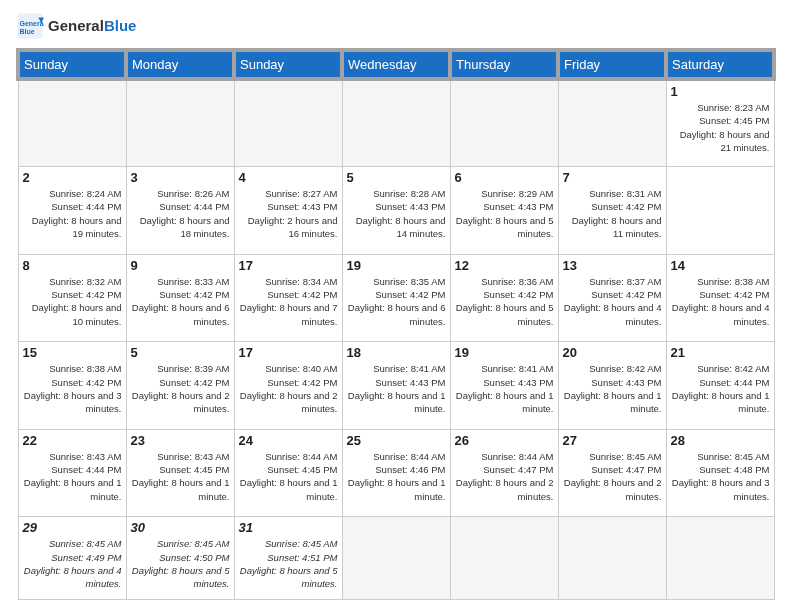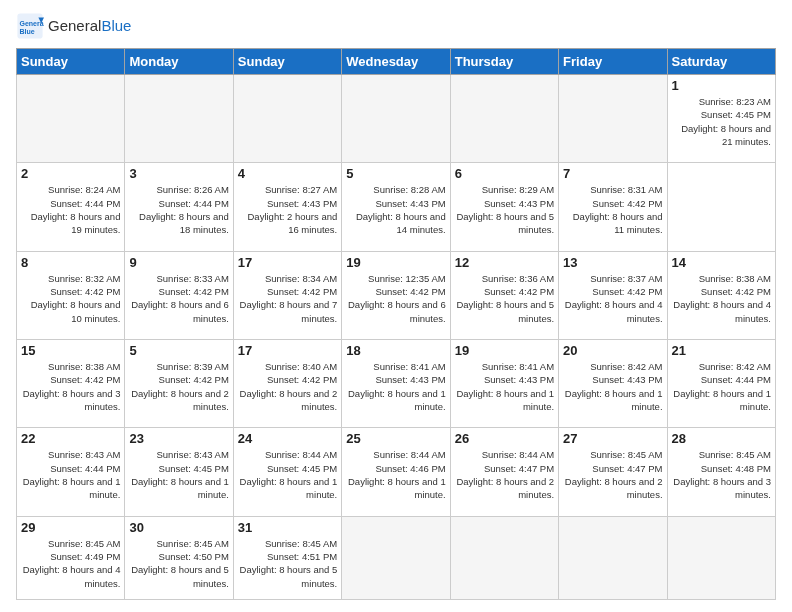--- a/index.html
+++ b/index.html
@@ -49,24 +49,24 @@
       flex: 1;
       border: 1px solid #ccc;
       border-collapse: collapse;
       width: 100%;
       table-layout: fixed;
     }
     .calendar th {
       background-color: #1a6fc4;
       color: #fff;
       font-size: 13px;
-      font-weight: bold;
+      font-weight: normal;
       padding: 5px 4px;
       text-align: left;
-      border: 1px solid #a3a3a3;
+      border: 4px solid #a3a3a3;
     }
     .calendar td {
       border: 1px solid #ccc;
       vertical-align: top;
       padding: 3px 4px;
       font-size: 10px;
       color: #333;
       background: #fff;
       height: 82px;
     }
@@ -81,36 +81,37 @@
       margin-bottom: 2px;
     }
     .day-info {
       font-size: 9.5px;
       line-height: 1.4;
       color: #333;
       text-align: right;
     }
     .last-row td {
       height: 70px;
+      font-style: italic;
     }
   </style>
 </head>
 <body>
 
 <div class="page">
   <div class="header">
     <div class="logo">
       <svg class="logo-icon" viewBox="0 0 40 40">
         <rect x="2" y="2" width="36" height="36" rx="4" fill="#e8f0fb"></rect>
         <text x="5" y="20" font-size="10" fill="#1a6fc4" font-weight="bold" font-family="Arial">General</text>
         <text x="5" y="32" font-size="10" fill="#1a6fc4" font-weight="bold" font-family="Arial">Blue</text>
         <polygon points="32,8 40,8 36,16" fill="#1a6fc4"></polygon>
       </svg>
       <div>
-        <div style="font-size:15px; font-weight:normal; color:#1a6fc4; line-height:1.1;">
+        <div style="font-size:15px; font-weight:bold; color:#1a6fc4; line-height:1.1;">
           <span style="color:#333;">General</span><span style="color:#1a6fc4;">Blue</span>
         </div>
       </div>
     </div>
     <div class="title-block">
       <div class="month-title"></div>
       <div class="location"></div>
     </div>
   </div>
 
@@ -214,21 +215,21 @@
         <span class="day-num">17</span>
         <div class="day-info">
           <span>Sunrise: 8:34 AM</span><br>
           <span>Sunset: 4:42 PM</span><br>
           <span>Daylight: 8 hours and 7 minutes.</span>
         </div>
       </td>
           <td>
         <span class="day-num">19</span>
         <div class="day-info">
-          <span>Sunrise: 12:35 AM</span><br>
+          <span>Sunrise: 8:35 AM</span><br>
           <span>Sunset: 4:42 PM</span><br>
           <span>Daylight: 8 hours and 6 minutes.</span>
         </div>
       </td>
           <td>
         <span class="day-num">12</span>
         <div class="day-info">
           <span>Sunrise: 8:36 AM</span><br>
           <span>Sunset: 4:42 PM</span><br>
           <span>Daylight: 8 hours and 5 minutes.</span>

